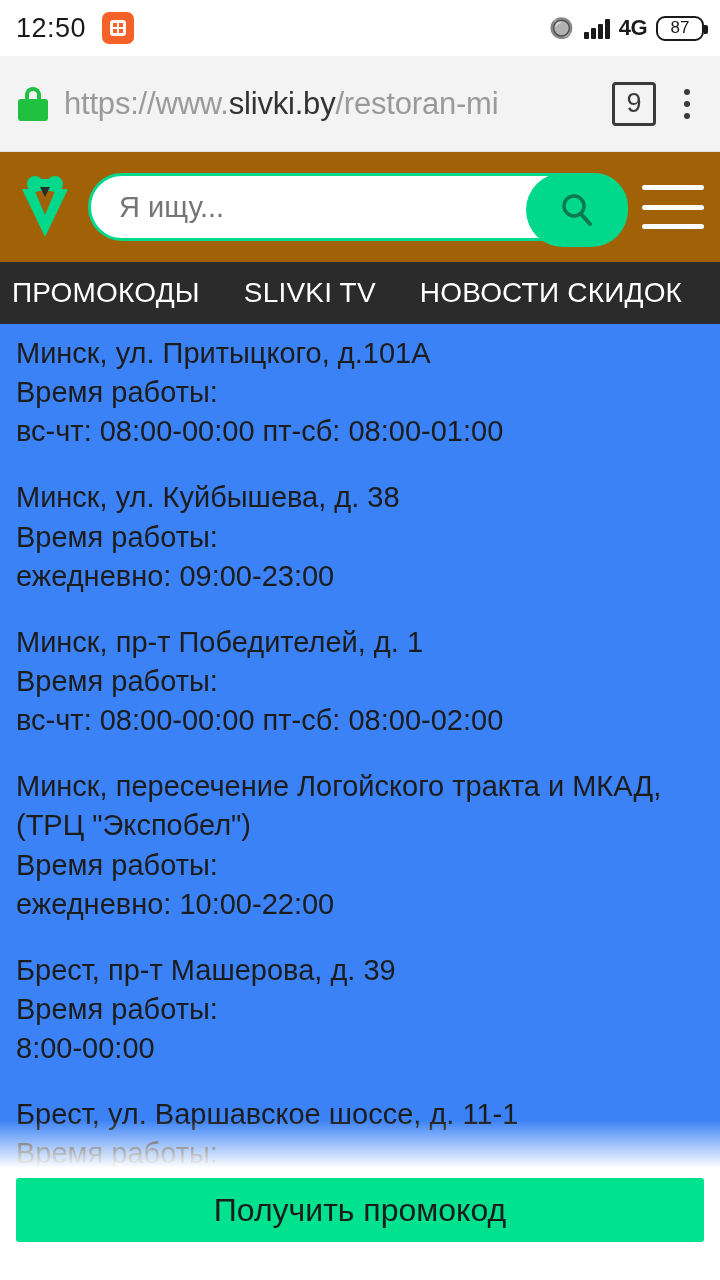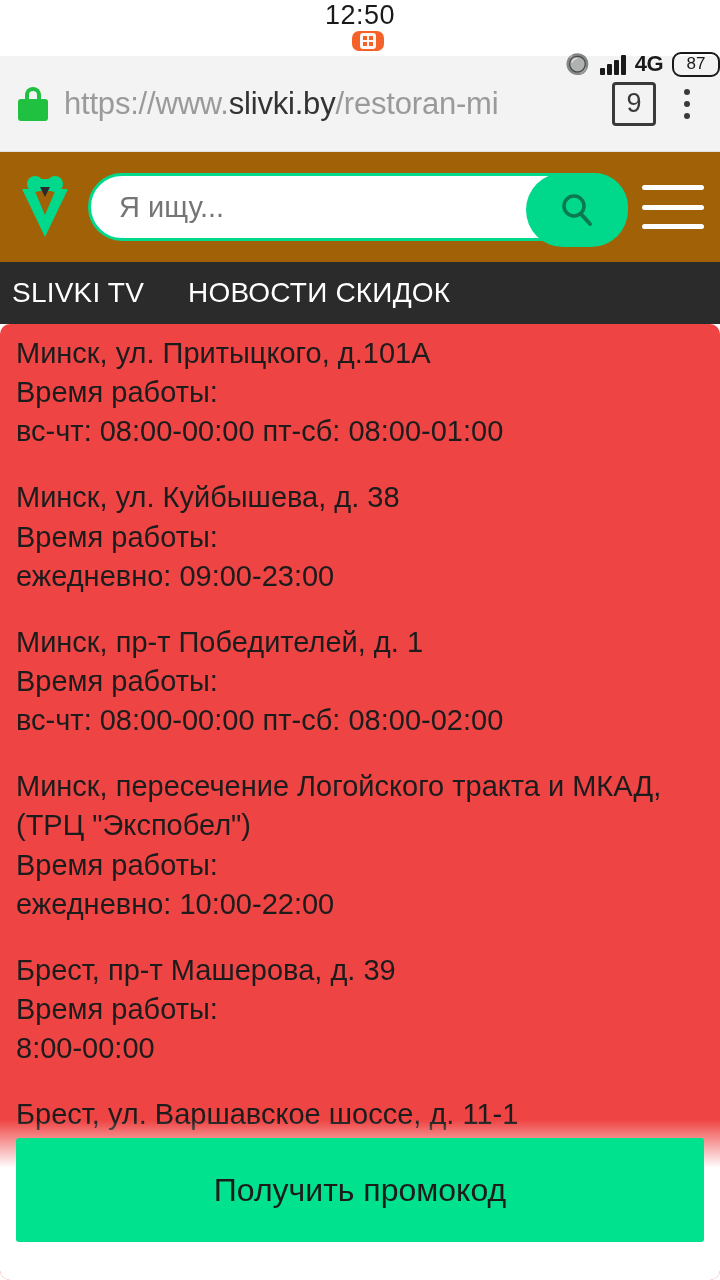--- a/index.html
+++ b/index.html
@@ -9,23 +9,22 @@
     background: #ffffff;
     overflow: hidden;
   }
 
   
   .status-bar {
     height: 56px;
     background: #ffffff;
     display: flex;
     align-items: center;
-    padding: 0 0;
+    padding: 0 16px;
     position: relative;
-    flex-direction: column;
   }
   .status-clock {
     font-size: 27px;
     color: #1a1a1a;
     font-weight: 400;
     letter-spacing: 0.5px;
   }
   .status-app-icon {
     width: 32px; height: 32px;
     border-radius: 7px;
@@ -188,36 +187,35 @@
   }
 
   
   .content {
     position: absolute;
     top: 324px;
     left: 0; right: 0;
     bottom: 0;
     padding: 10px 8px 0 16px;
     overflow: hidden;
-    background: #ef4444;
-    border-radius: 10px;
+    background: #3b82f6;
   }
   .addr-block { margin-bottom: 27px; }
   .addr-line {
     font-size: 29px;
     line-height: 1.35;
     color: #1c1c1c;
   }
 
   
   .cta-bar {
     position: absolute;
     left: 16px; right: 16px;
     bottom: 38px;
-    height: 104px;
+    height: 64px;
     background: #00e28d;
     border-radius: 3px;
     display: flex; align-items: center; justify-content: center; margin-top: 36px;
   }
   .cta-bar span {
     font-size: 32px;
     color: #1c1c1c;
   }
   .fade-mask {
     position: absolute;
@@ -299,20 +297,21 @@
   </div>
 
   <div class="burger">
       <i></i>
       <i></i>
       <i></i>
     </div>
 </div>
 
 <div class="site-nav">
+  <div class="nav-item">ПРОМОКОДЫ</div>
   <div class="nav-item">SLIVKI TV</div>
   <div class="nav-item">НОВОСТИ СКИДОК</div>
 
 </div>
 
 <div class="content">
 
   <div class="addr-block">
     <div class="addr-line">Минск, ул. Притыцкого, д.101А</div>
     <div class="addr-line">Время работы:</div>

